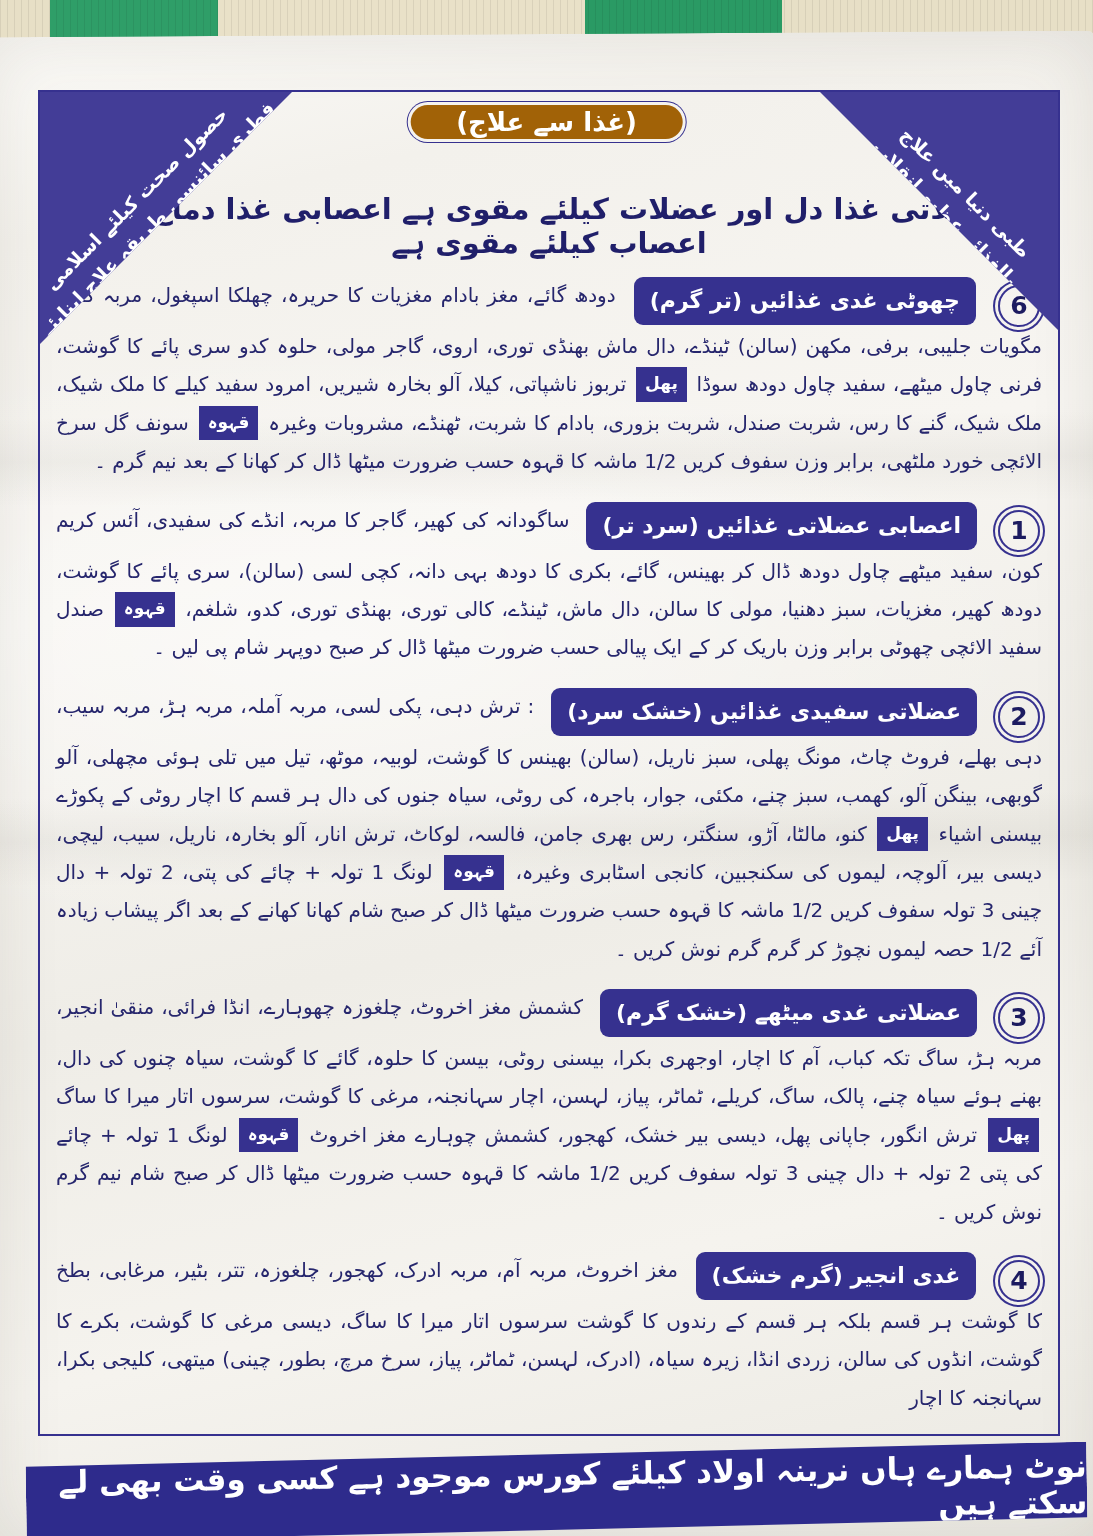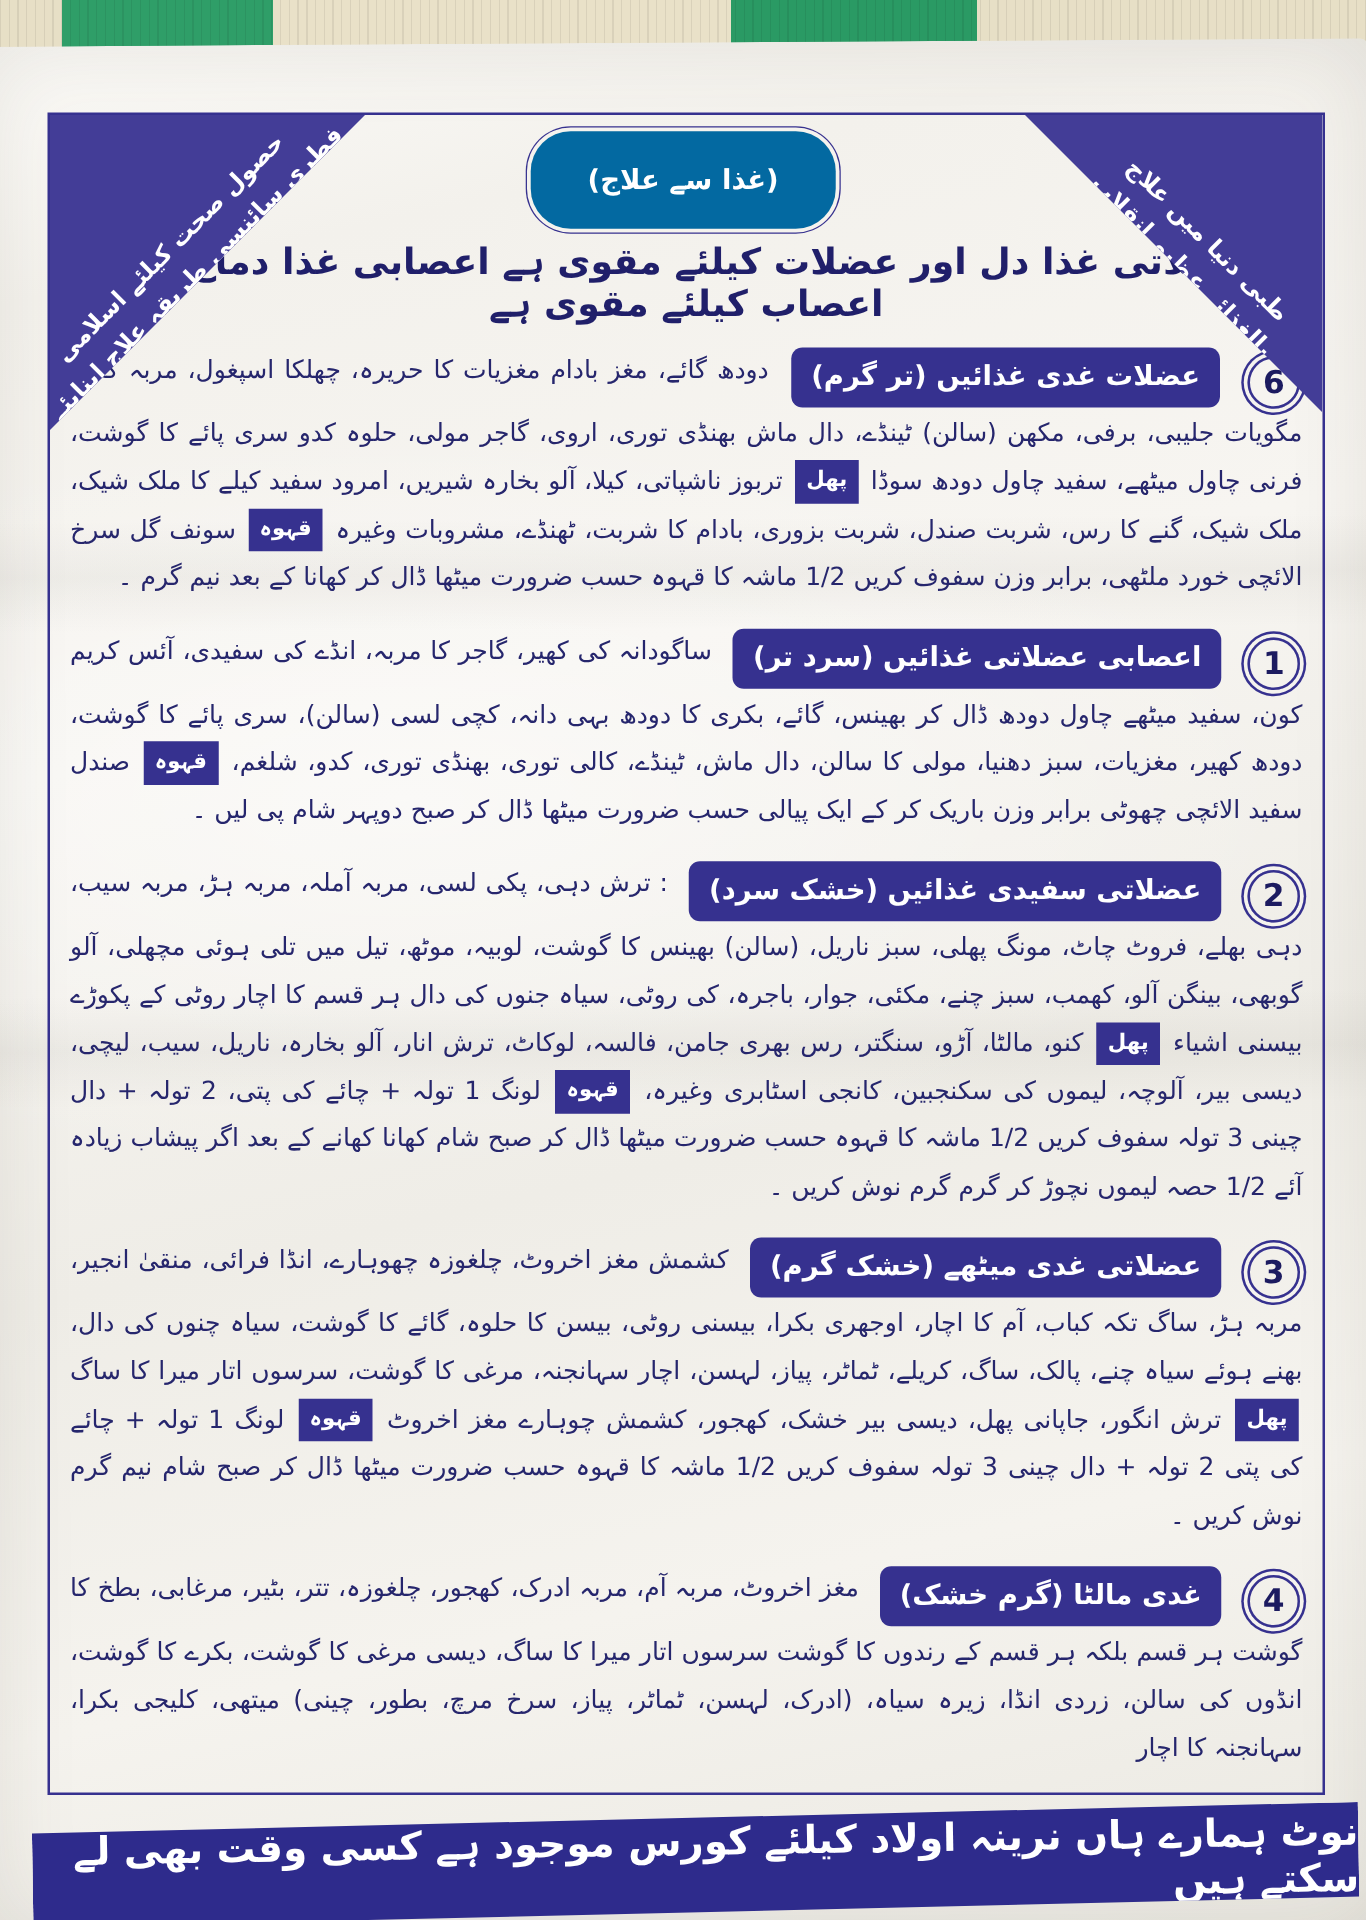--- a/index.html
+++ b/index.html
@@ -47,23 +47,23 @@
   .corner.tr{right:0;width:238px;height:238px;clip-path:polygon(0 0,100% 0,100% 100%);}
   .corner-text{
     position:absolute;color:#ffffff;text-align:center;direction:rtl;
     font-weight:bold;font-size:19px;line-height:1.55;white-space:nowrap;
   }
   .corner.tl .corner-text{left:-58px;top:88px;width:330px;transform:rotate(-45deg);}
   .corner.tr .corner-text{right:-62px;top:82px;width:330px;transform:rotate(45deg);}
   
   .title-badge{
     position:absolute;left:50%;top:16px;transform:translateX(-50%);
-    background:#0369a1;color:#fff;direction:rtl;
-    font-size:22px;font-weight:bold;
-    padding:26px 46px;border-radius:32px;z-index:4;
+    background:#a16207;color:#fff;direction:rtl;
+    font-size:26px;font-weight:bold;
+    padding:2px 46px;border-radius:32px;z-index:4;
     box-shadow:0 0 0 3px #f5f3ee, 0 0 0 4px #36318f;
   }
   .headings{margin-top:100px;direction:rtl;text-align:center;color:#201f6a;}
   .h1{font-size:33px;font-weight:bold;margin:0 0 18px 0;}
   .h2{font-size:29px;font-weight:bold;margin:0 30px 10px 30px;}
   
   .sections{padding:6px 16px 0 16px;}
   .section{margin-bottom:20px;}
   .section-body{
     margin:0;direction:rtl;text-align:justify;
@@ -125,21 +125,21 @@
   </div>
 
   <div class="headings">
     <p class="h2">عضلاتی غذا دل اور عضلات کیلئے مقوی ہے اعصابی غذا دماغ اور اعصاب کیلئے مقوی ہے</p>
   </div>
 
   <div class="sections">
   <div class="section">
     <p class="section-body">
       <span class="num-badge">6</span>
-      <span class="section-chip">عضلات غدی غذائیں (تر گرم)</span>
+      <span class="section-chip">چھوٹی غدی غذائیں (تر گرم)</span>
       <span><span class="body-text">دودھ گائے، مغز بادام مغزیات کا حریرہ، چھلکا اسپغول، مربہ گاجر مگویات جلیبی، برفی، مکھن (سالن) ٹینڈے، دال ماش بھنڈی توری، اروی، گاجر مولی، حلوہ کدو سری پائے کا گوشت، فرنی چاول میٹھے، سفید چاول دودھ سوڈا </span><span class="inline-tag">پھل</span><span class="body-text"> تربوز ناشپاتی، کیلا، آلو بخارہ شیریں، امرود سفید کیلے کا ملک شیک، ملک شیک، گنے کا رس، شربت صندل، شربت بزوری، بادام کا شربت، ٹھنڈے، مشروبات وغیرہ </span><span class="inline-tag">قہوہ</span><span class="body-text"> سونف گل سرخ الائچی خورد ملٹھی، برابر وزن سفوف کریں 1/2 ماشہ کا قہوہ حسب ضرورت میٹھا ڈال کر کھانا کے بعد نیم گرم ۔</span></span>
     </p>
   </div>
 
   <div class="section">
     <p class="section-body">
       <span class="num-badge">1</span>
       <span class="section-chip">اعصابی عضلاتی غذائیں (سرد تر)</span>
       <span><span class="body-text">ساگودانہ کی کھیر، گاجر کا مربہ، انڈے کی سفیدی، آئس کریم کون، سفید میٹھے چاول دودھ ڈال کر بھینس، گائے، بکری کا دودھ بہی دانہ، کچی لسی (سالن)، سری پائے کا گوشت، دودھ کھیر، مغزیات، سبز دھنیا، مولی کا سالن، دال ماش، ٹینڈے، کالی توری، بھنڈی توری، کدو، شلغم، </span><span class="inline-tag">قہوہ</span><span class="body-text"> صندل سفید الائچی چھوٹی برابر وزن باریک کر کے ایک پیالی حسب ضرورت میٹھا ڈال کر صبح دوپہر شام پی لیں ۔</span></span>
     </p>
@@ -157,21 +157,21 @@
     <p class="section-body">
       <span class="num-badge">3</span>
       <span class="section-chip">عضلاتی غدی میٹھے (خشک گرم)</span>
       <span><span class="body-text">کشمش مغز اخروٹ، چلغوزہ چھوہارے، انڈا فرائی، منقیٰ انجیر، مربہ ہڑ، ساگ تکہ کباب، آم کا اچار، اوجھری بکرا، بیسنی روٹی، بیسن کا حلوہ، گائے کا گوشت، سیاہ چنوں کی دال، بھنے ہوئے سیاہ چنے، پالک، ساگ، کریلے، ٹماٹر، پیاز، لہسن، اچار سہانجنہ، مرغی کا گوشت، سرسوں اتار میرا کا ساگ </span><span class="inline-tag">پھل</span><span class="body-text"> ترش انگور، جاپانی پھل، دیسی بیر خشک، کھجور، کشمش چوہارے مغز اخروٹ </span><span class="inline-tag">قہوہ</span><span class="body-text"> لونگ 1 تولہ + چائے کی پتی 2 تولہ + دال چینی 3 تولہ سفوف کریں 1/2 ماشہ کا قہوہ حسب ضرورت میٹھا ڈال کر صبح شام نیم گرم نوش کریں ۔</span></span>
     </p>
   </div>
 
   <div class="section">
     <p class="section-body">
       <span class="num-badge">4</span>
-      <span class="section-chip">غدی مالٹا (گرم خشک)</span>
+      <span class="section-chip">غدی انجیر (گرم خشک)</span>
       <span><span class="body-text">مغز اخروٹ، مربہ آم، مربہ ادرک، کھجور، چلغوزہ، تتر، بٹیر، مرغابی، بطخ کا گوشت ہر قسم بلکہ ہر قسم کے رندوں کا گوشت سرسوں اتار میرا کا ساگ، دیسی مرغی کا گوشت، بکرے کا گوشت، انڈوں کی سالن، زردی انڈا، زیرہ سیاہ، (ادرک، لہسن، ٹماٹر، پیاز، سرخ مرچ، بطور، چینی) میتھی، کلیجی بکرا، سہانجنہ کا اچار </span></span>
     </p>
   </div>
 
 </div>
 </div>
 
 <div class="footer-bar">
   <span>نوٹ ہمارے ہاں نرینہ اولاد کیلئے کورس موجود ہے کسی وقت بھی لے سکتے ہیں</span>
 </div>

